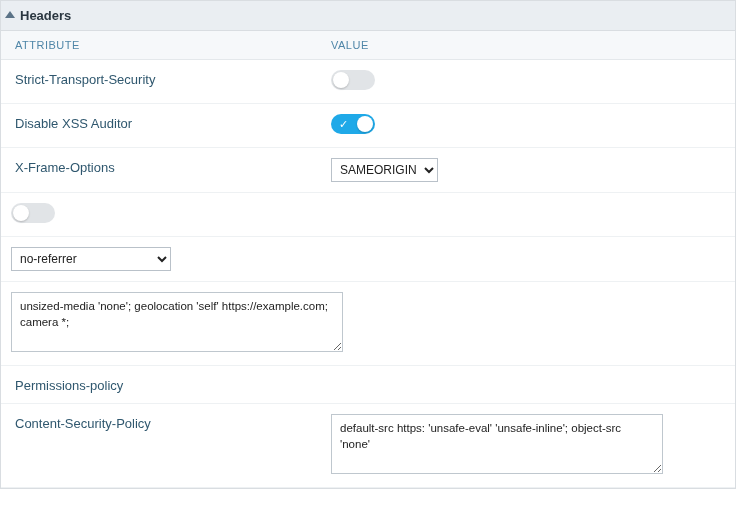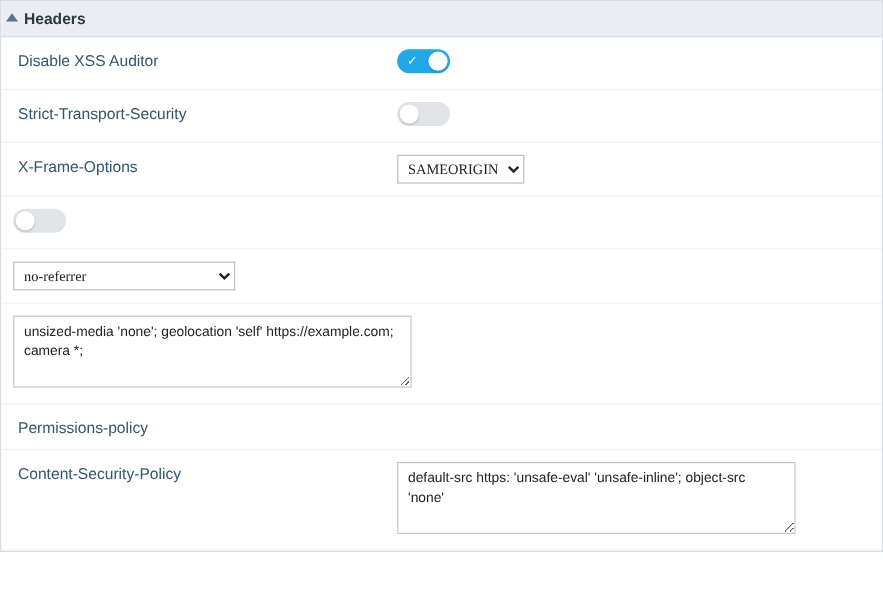--- a/index.html
+++ b/index.html
@@ -83,23 +83,22 @@
     color: #fff;
     font-size: 11px;
     line-height: 14px;
   }
   select {
     font-size: 12px;
     padding: 3px 4px;
     border: 1px solid #b9c1c9;
     background: #fff;
     color: #222;
-    font-family: Liberation Serif, serif;
   }
-  select.wide { width: 185px; }
+  select.wide { width: 160px; }
   textarea {
     width: 332px;
     height: 60px;
     font-size: 11.5px;
     font-family: Arial, Helvetica, sans-serif;
     padding: 6px 8px;
     border: 1px solid #bfc7ce;
     resize: both;
     color: #222;
     line-height: 1.35;
@@ -108,35 +107,39 @@
 </head>
 <body>
 
 <div class="panel">
 
   <div class="panel-header">
     <span class="caret-icon"></span>
     <span>Headers</span>
   </div>
 
+  <div class="col-headers">
+    <div class="col-attr">ATTRIBUTE</div>
+    <div class="col-val">VALUE</div>
+  </div>
+
+  <div class="row">
+    <div class="label">Strict-Transport-Security</div>
+    <div class="value">
+      <span class="toggle off">
+        <span class="knob"></span>
+      </span>
+    </div>
+  </div>
 
   <div class="row">
     <div class="label">Disable XSS Auditor</div>
     <div class="value">
       <span class="toggle on">
         <span class="check">✓</span>
-        <span class="knob"></span>
-      </span>
-    </div>
-  </div>
-
-  <div class="row">
-    <div class="label">Strict-Transport-Security</div>
-    <div class="value">
-      <span class="toggle off">
         <span class="knob"></span>
       </span>
     </div>
   </div>
 
   <div class="row">
     <div class="label">X-Frame-Options</div>
     <div class="value">
       <select>
         <option>SAMEORIGIN</option>

